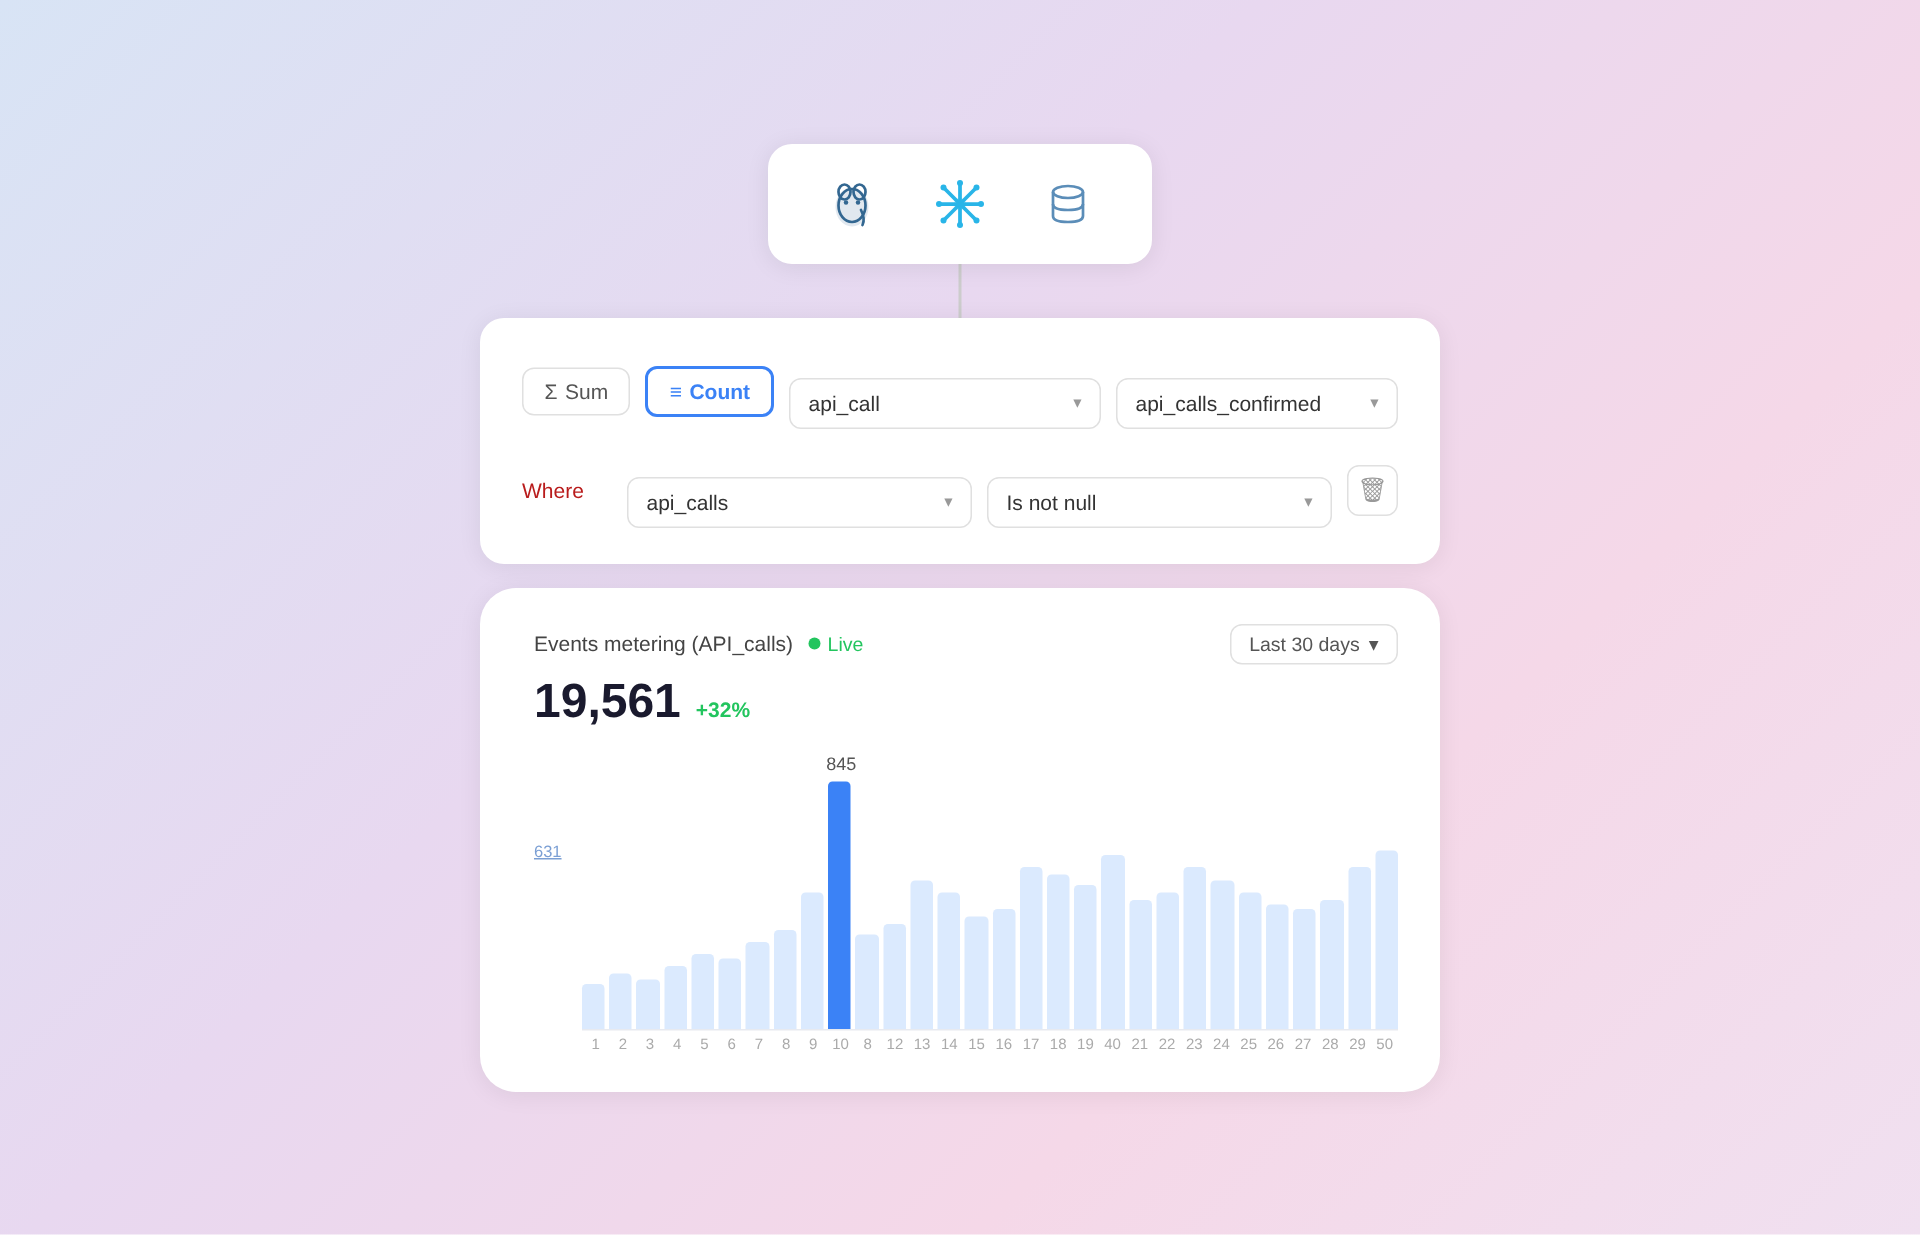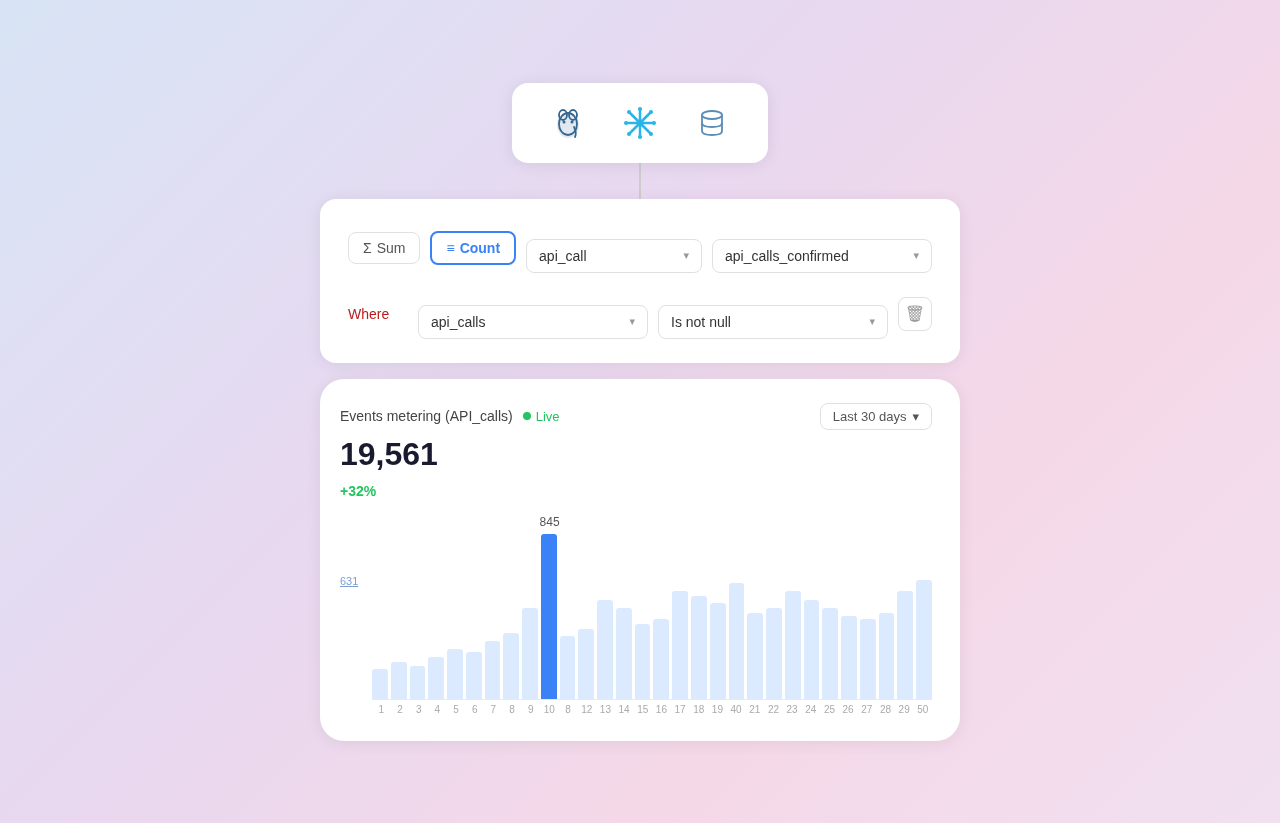--- a/index.html
+++ b/index.html
@@ -113,21 +113,21 @@
       border-radius: 8px;
       background: #fff;
       font-size: 14px;
       color: #333;
       cursor: pointer;
       gap: 8px;
       margin-top: 16px;
     }
 
     .select-dropdown.wide { flex: 1; }
-    .select-dropdown.medium { width: 220px; }
+    .select-dropdown.medium { width: 188px; }
 
     .chevron-icon {
       color: #999;
       font-size: 11px;
     }
 
     .where-label {
       font-size: 14px;
       color: #b91c1c;
       min-width: 60px;
@@ -144,21 +144,21 @@
       justify-content: center;
       cursor: pointer;
       color: #999;
       font-size: 16px;
     }
 
     
     .chart-card {
       background: #fff;
       border-radius: 24px;
-      padding: 24px 28px 16px 20px;
+      padding: 24px 28px 16px 36px;
       box-shadow: 0 2px 16px rgba(0,0,0,0.07);
       width: 640px;
     }
 
     .chart-header {
       display: flex;
       align-items: center;
       justify-content: space-between;
       margin-bottom: 6px;
     }
@@ -200,21 +200,20 @@
       font-size: 13px;
       color: #555;
       cursor: pointer;
     }
 
     .metric-row {
       display: flex;
       align-items: baseline;
       gap: 10px;
       margin-bottom: 16px;
-      flex-direction: column;
     }
 
     .metric-value {
       font-size: 32px;
       font-weight: 700;
       color: #1a1a2e;
     }
 
     .metric-change {
       font-size: 14px;

